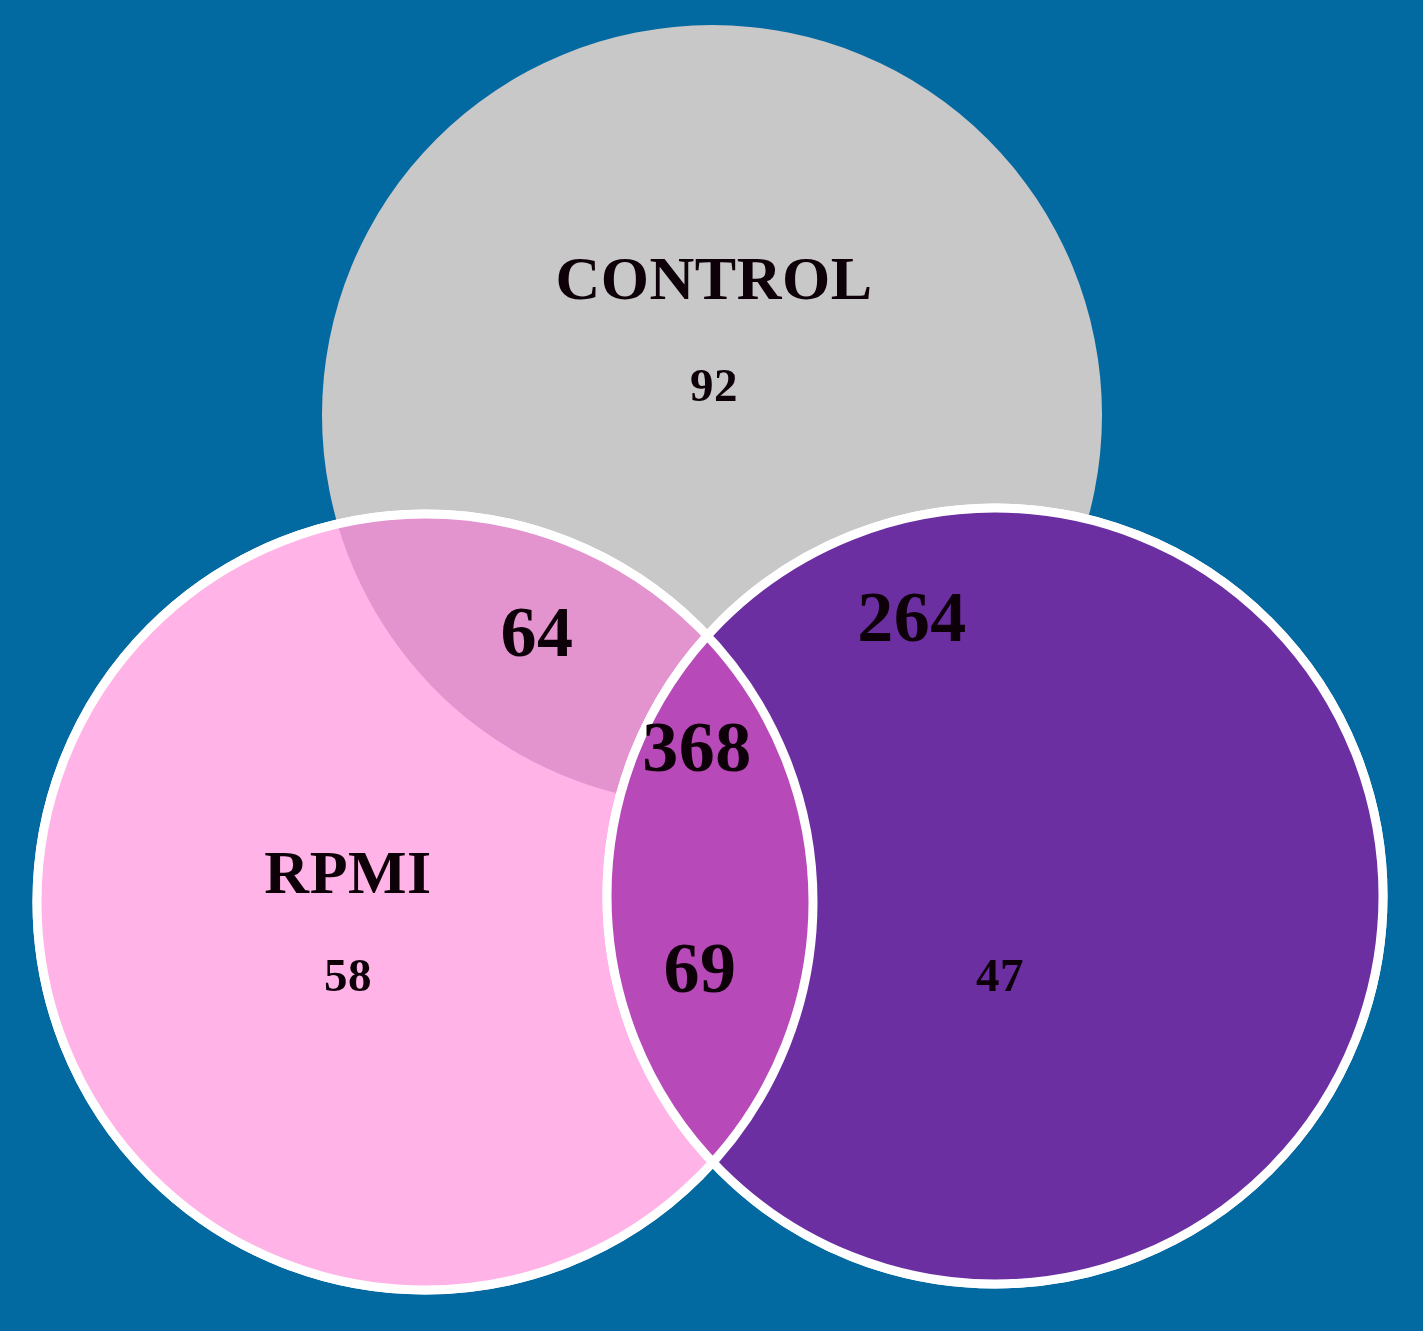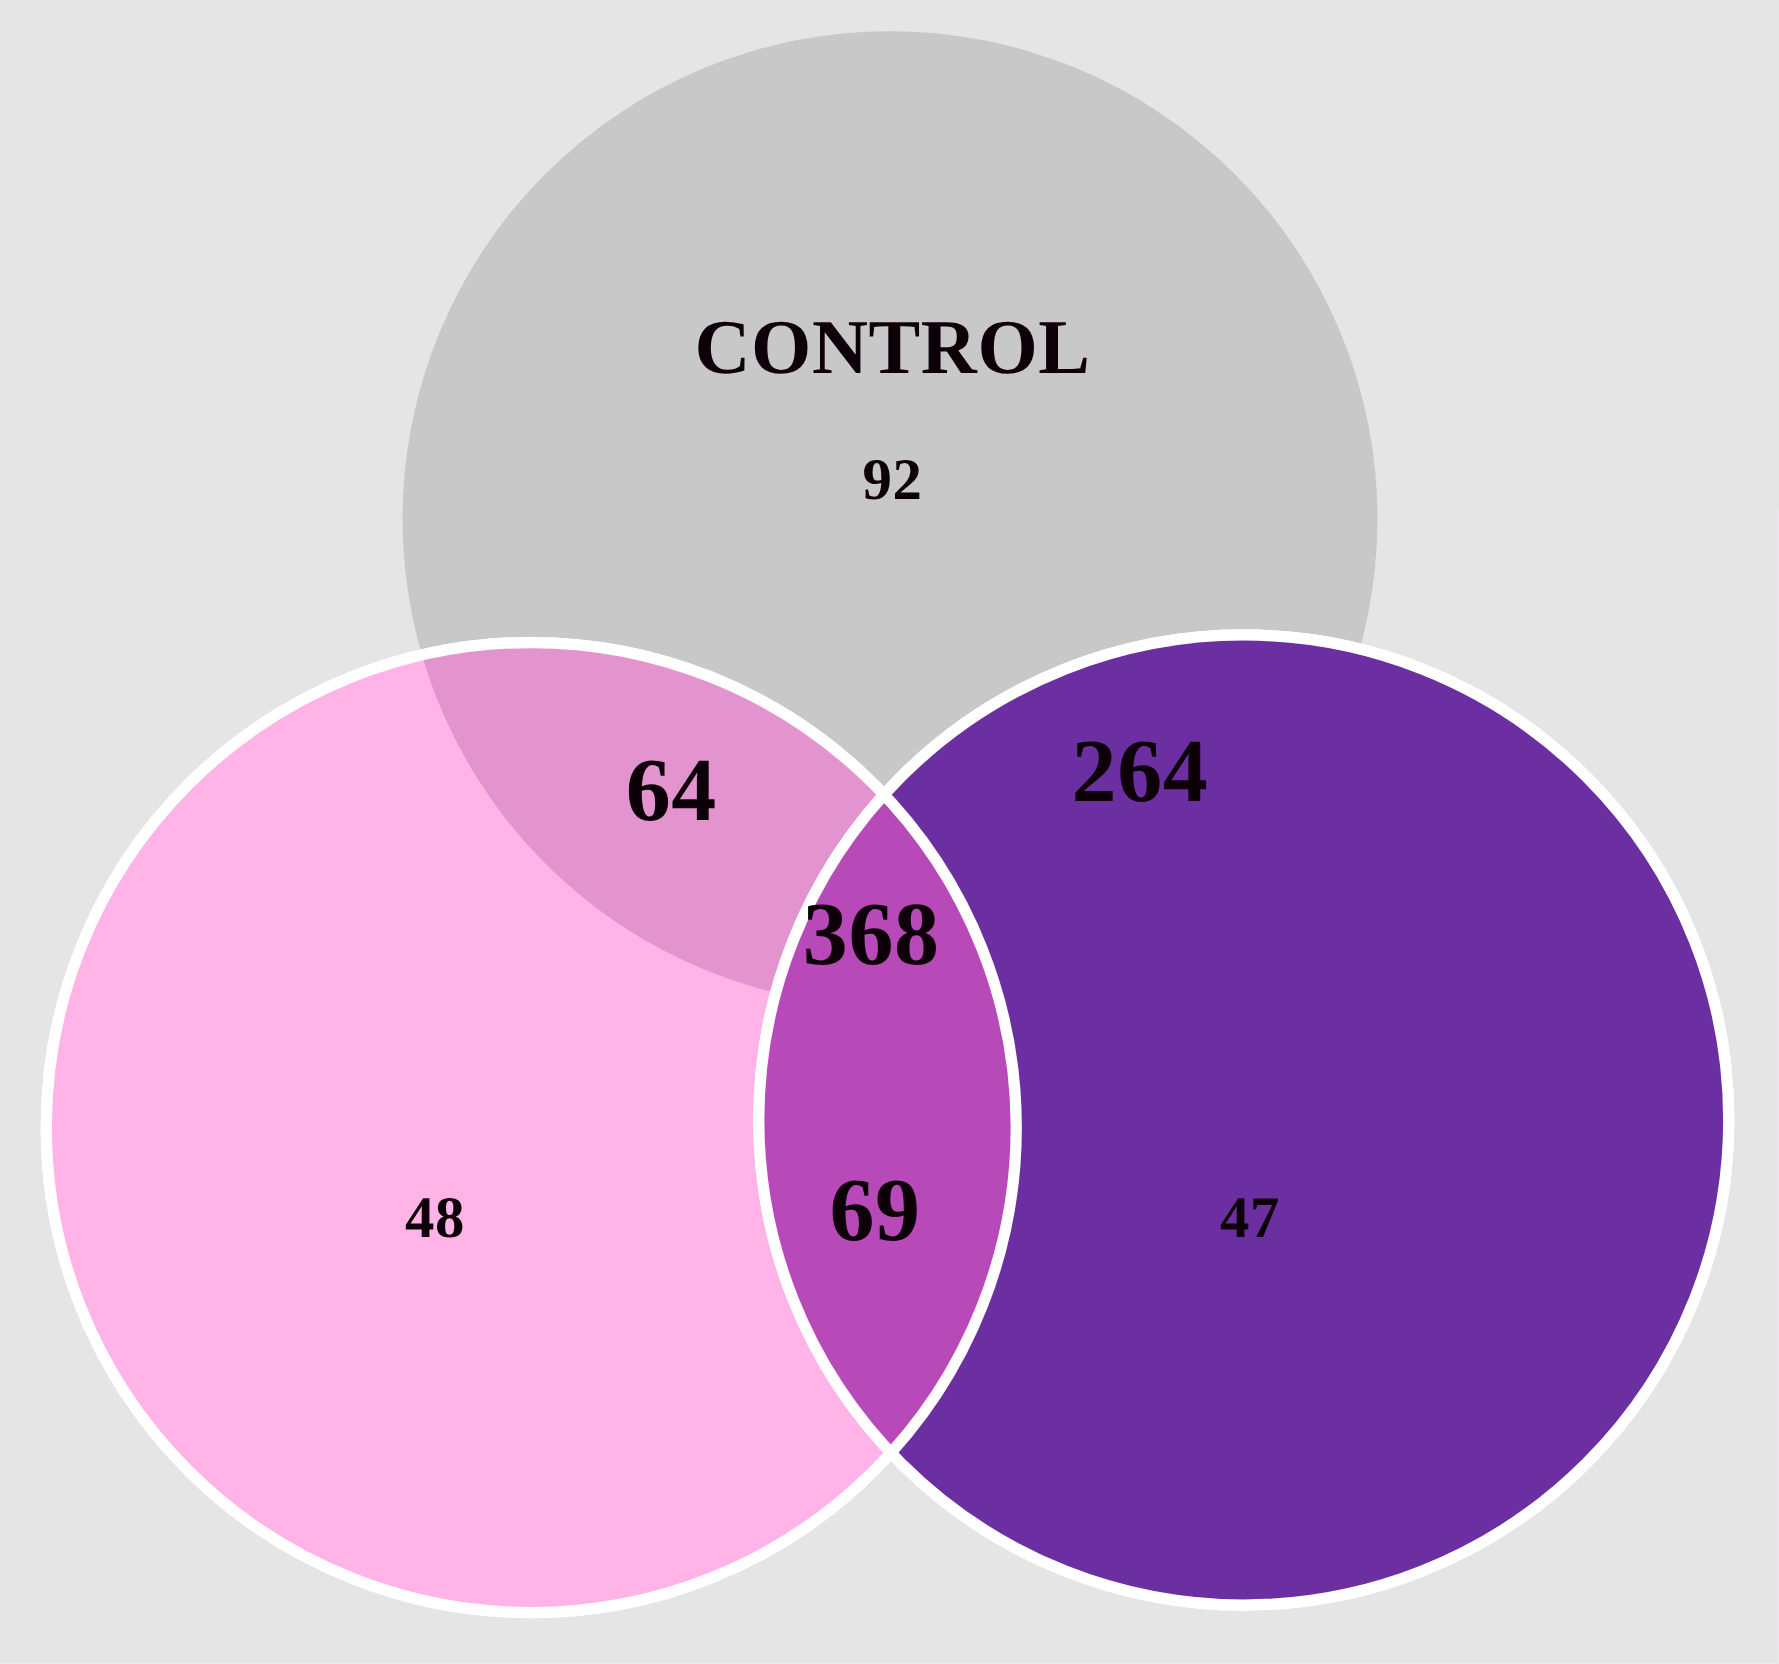--- a/index.html
+++ b/index.html
@@ -11,21 +11,21 @@
   body {
     width: 1423px;
     height: 1331px;
     overflow: hidden;
     font-family: "Liberation Serif", "DejaVu Serif", serif;
   }
   #venn-figure {
     position: relative;
     width: 1423px;
     height: 1331px;
-    background: #e5e5e5;
+    background: #0369a1;
   }
   #venn-svg {
     position: absolute;
     top: 0;
     left: 0;
     width: 1423px;
     height: 1331px;
     display: block;
   }
   .venn-label {
@@ -98,21 +98,22 @@
 
     <g fill="none" stroke="#FFFFFF" stroke-width="9">
       <circle cx="425" cy="902" r="388"></circle>
       <circle cx="995" cy="896" r="388"></circle>
     </g>
   </svg>
 
   <div class="venn-label set-title" style="left:714px; top:278px;">CONTROL</div>
   <div class="venn-label set-count" style="left:714px; top:385px;">92</div>
 
-  <div class="venn-label set-count" style="left:348px; top:975px;">48</div>
+  <div class="venn-label set-title" style="left:348px; top:872px;">RPMI</div>
+  <div class="venn-label set-count" style="left:348px; top:975px;">58</div>
 
   <div class="venn-label set-count" style="left:1000px; top:975px;">47</div>
 
   <div class="venn-label region-count" style="left:537px; top:632px;">64</div>
   <div class="venn-label region-count" style="left:912px; top:617px;">264</div>
   <div class="venn-label region-count" style="left:697px; top:747px;">368</div>
   <div class="venn-label region-count" style="left:700px; top:968px;">69</div>
 
 </div>
 

